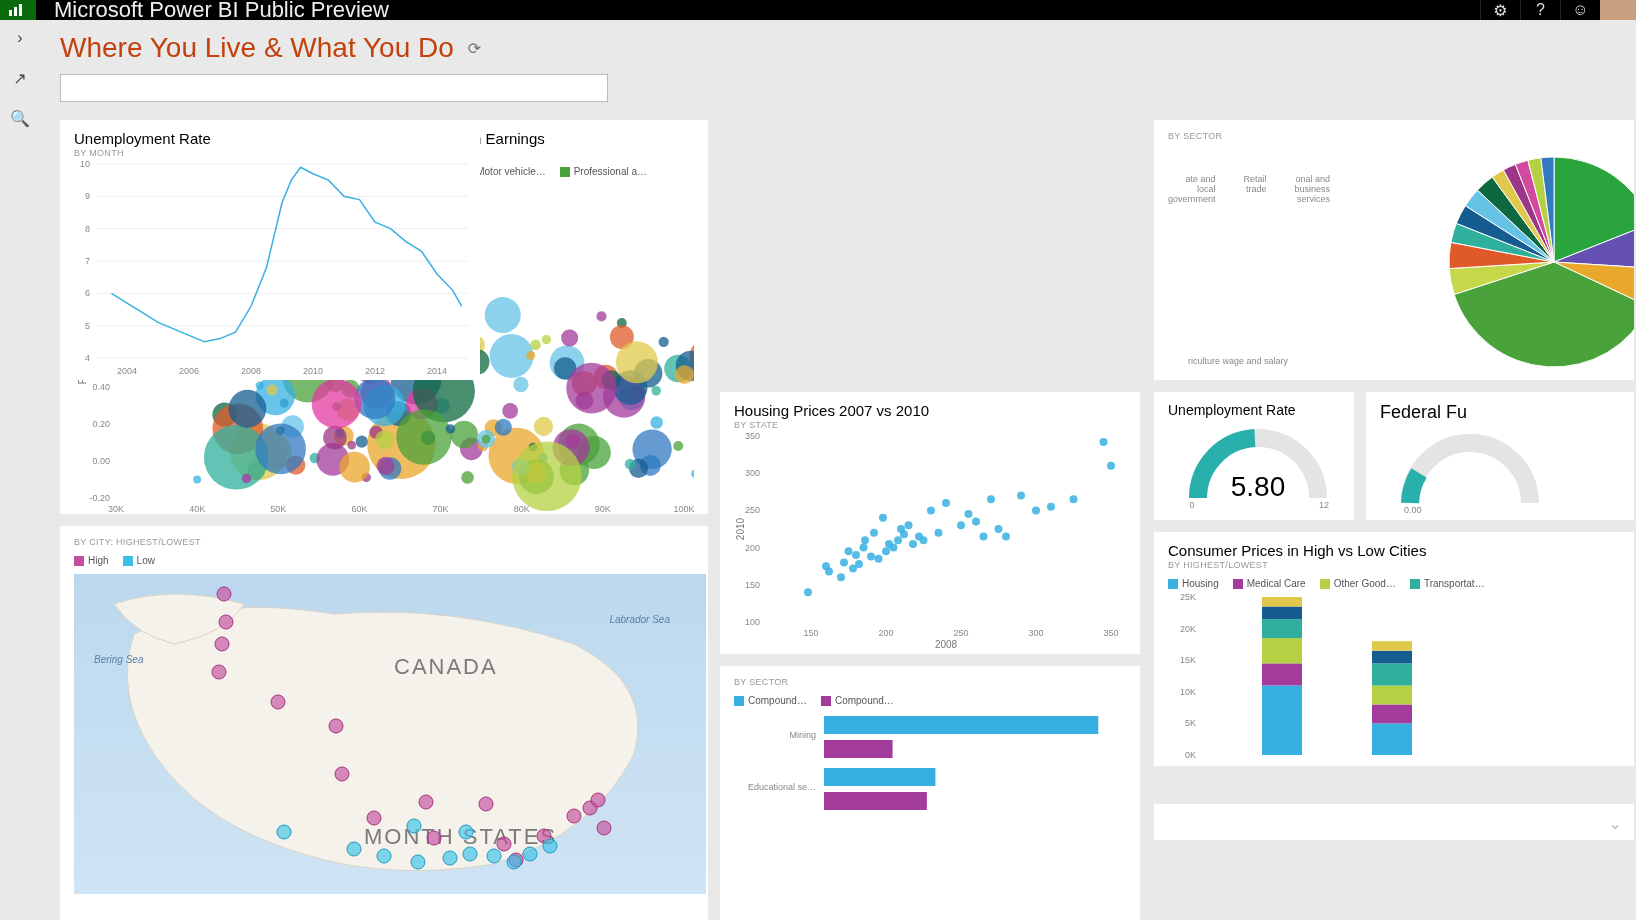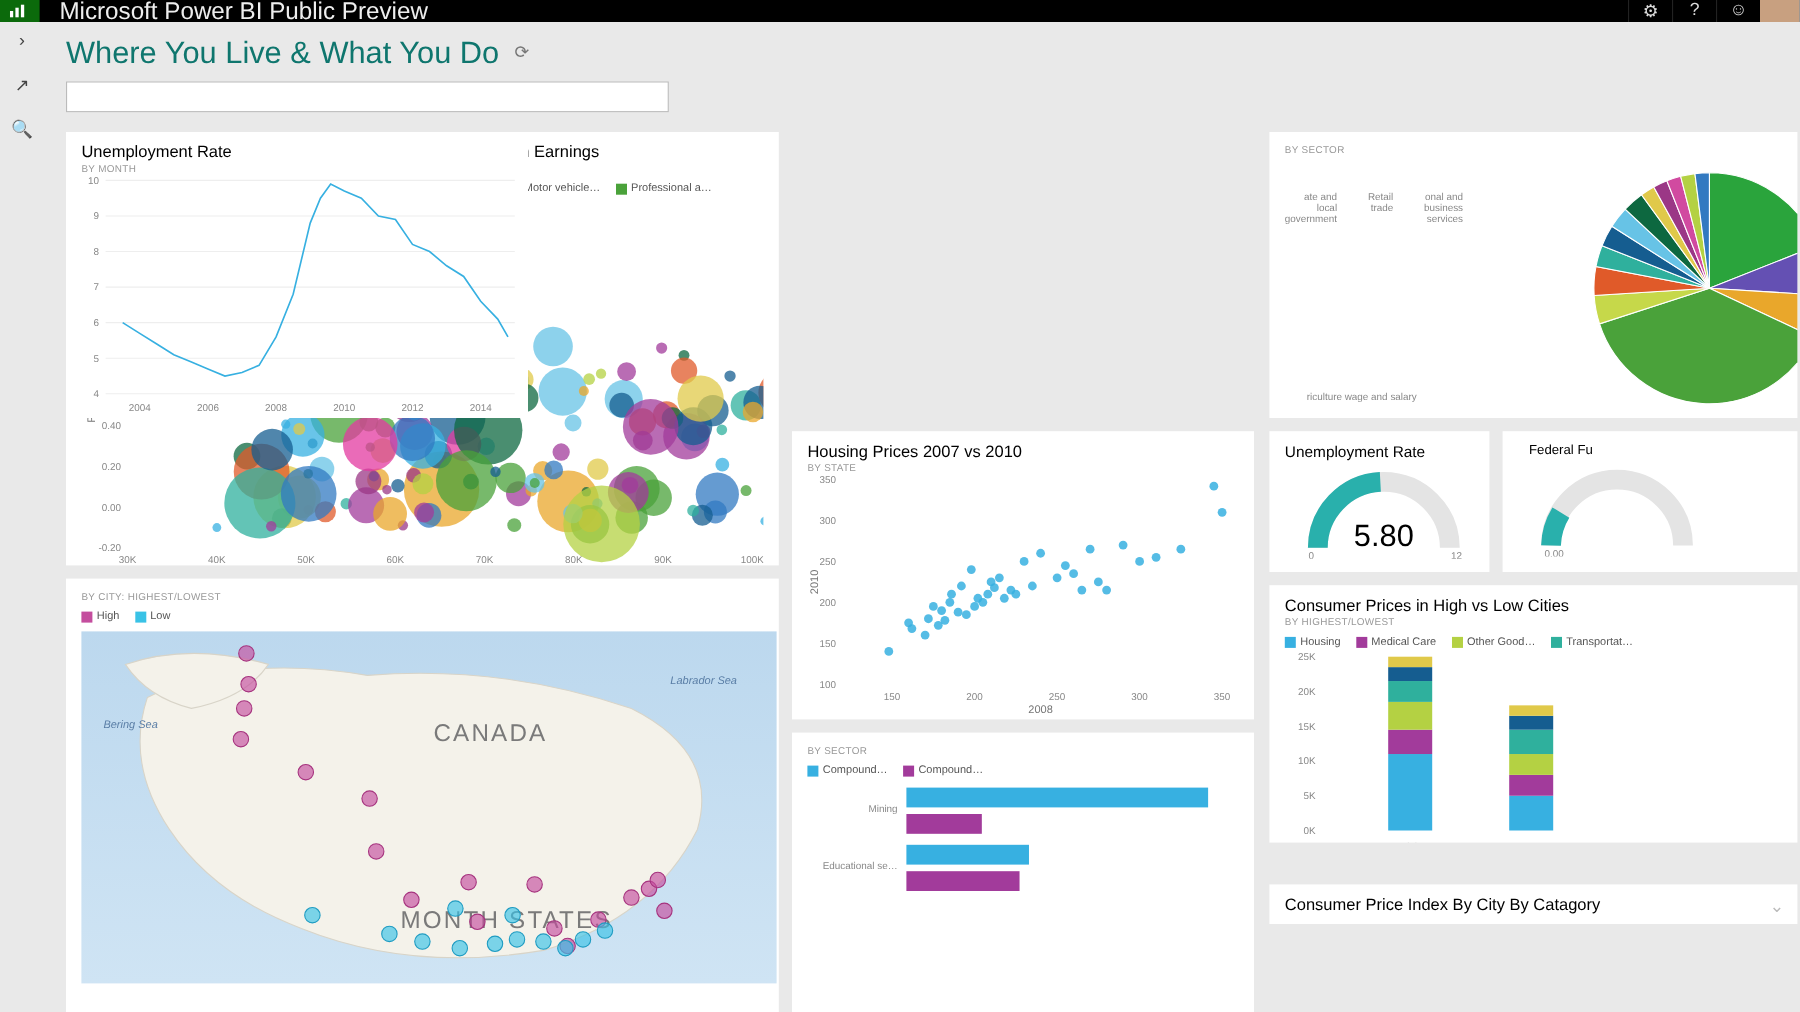--- a/index.html
+++ b/index.html
@@ -16,21 +16,21 @@
 .avatar { width: 36px; height: 20px; overflow: hidden; }
 .avatar-img { width: 36px; height: 36px; background: #c8a080; border-radius: 2px; margin-top: -8px; }
 
 
 .left-rail { position: absolute; left: 0; top: 20px; width: 40px; height: calc(100% - 20px); background: #e9e9e9; display: flex; flex-direction: column; align-items: center; padding-top: 6px; gap: 16px; }
 .rail-btn { width: 24px; height: 24px; display: flex; align-items: center; justify-content: center; color: #444; cursor: pointer; }
 
 
 .main { position: absolute; left: 40px; top: 20px; right: 0; bottom: 0; padding: 12px 0 0 20px; }
 .page-title-row { display: flex; align-items: center; gap: 14px; }
-.page-title { color: #0f766e; font-size: 28px; font-weight: 300; }
+.page-title { color: #c2410c; font-size: 28px; font-weight: 300; }
 .refresh-icon { color: #777; }
 .qa-input { margin-top: 10px; width: 548px; height: 28px; border: 1px solid #bbb; background: #fff; padding: 4px 8px; font-size: 13px; }
 
 .grid { position: absolute; left: 60px; top: 120px; right: 0; bottom: 0; }
 
 .tile { background: #fff; position: absolute; padding: 10px 14px 8px 14px; overflow: hidden; }
 .tile-title { font-size: 15px; color: #000000; font-weight: 400; }
 .tile-sub { font-size: 9px; color: #999; margin-top: 1px; letter-spacing: 0.3px; }
 .legend { display: flex; flex-wrap: wrap; gap: 10px 14px; margin-top: 8px; font-size: 10px; color: #555; }
 .legend-item { display: flex; align-items: flex-end; gap: 4px; }
@@ -471,21 +471,21 @@
   <div class="tile-title" style="font-size:14px;">Unemployment Rate</div>
   <svg id="svg-gauge1" width="180" height="90">
         <path d="M 30 79.99999999999999 A 60 60 0 0 1 150 80" fill="none" stroke="#e4e4e4" stroke-width="18"></path>
         <path d="M 30 79.99999999999999 A 60 60 0 0 1 86.85984262542338 20.08222791472557" fill="none" stroke="#29b0ac" stroke-width="18"></path>
         <text x="90" y="78" class="gauge-val" text-anchor="middle">5.80</text>
         <text x="24" y="90" class="gauge-min" text-anchor="middle">0</text>
         <text x="156" y="90" class="gauge-max" text-anchor="middle">12</text>
       </svg>
 </div>
 <div class="tile" style="left:1306px; top:272px; width:268px; height:128px;">
-  <div class="tile-title" style="font-size:12px;margin-left:10px;">Federal Fu</div>
+  <div class="tile-title" style="font-size:18px;">Federal Fu</div>
   <svg id="svg-gauge2" width="180" height="90">
         <path d="M 30 80 A 60 60 0 0 1 150 80" fill="none" stroke="#e4e4e4" stroke-width="18"></path>
         <path d="M 30 80 A 60 60 0 0 1 39 50" fill="none" stroke="#29b0ac" stroke-width="18"></path>
         <text x="24" y="90" class="gauge-min">0.00</text>
       </svg>
 </div>
 
 <div class="tile" style="left:660px; top:546px; width:420px; height:260px;">
   <div class="tile-sub">BY SECTOR</div>
   <div class="legend" id="legend-jobs">
@@ -547,17 +547,16 @@
         <rect x="204" y="115.44" width="40" height="18.96" fill="#a23b9b"></rect>
         <rect x="204" y="96.47999999999999" width="40" height="18.96" fill="#b4d143"></rect>
         <rect x="204" y="74.35999999999999" width="40" height="22.12" fill="#2fb09d"></rect>
         <rect x="204" y="61.719999999999985" width="40" height="12.64" fill="#155d90"></rect>
         <rect x="204" y="52.23999999999998" width="40" height="9.48" fill="#e0c94a"></rect>
         <text x="224" y="184" class="tick-label" text-anchor="middle">Low</text>
       </svg>
 </div>
 
 <div class="tile" style="left:1094px; top:684px; width:480px; height:36px;">
-  <div class="tile-title">Consumer Price Index By City By Catagory</div>
   <span style="position:absolute; right:12px; top:10px; color:#bbb;">⌄</span>
 </div>
 
 </div>
 
 </body></html>

